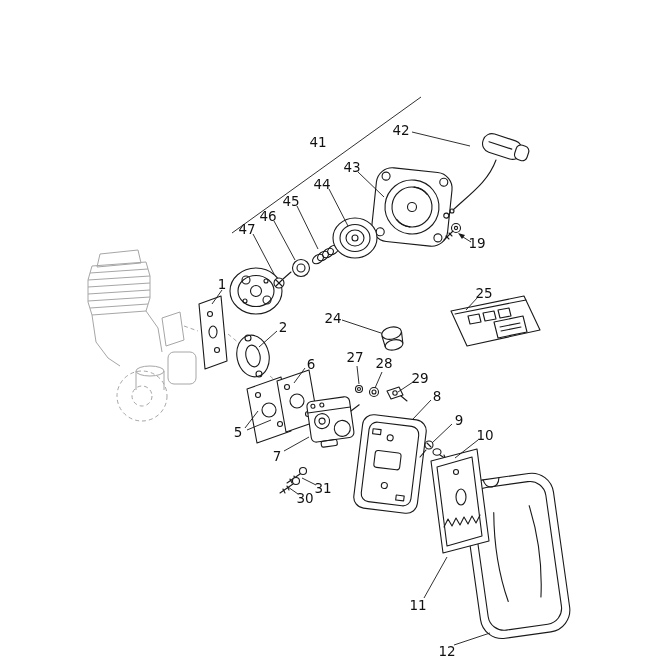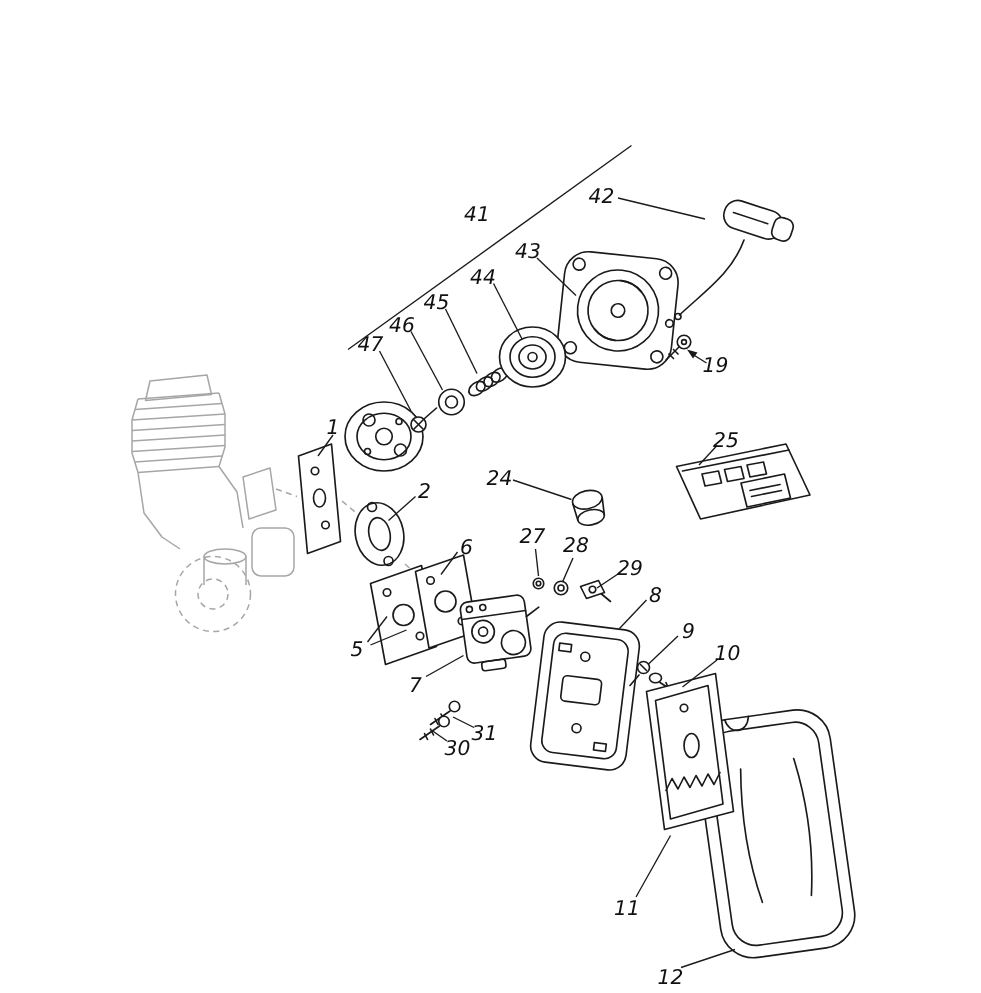--- a/index.html
+++ b/index.html
@@ -2,21 +2,20 @@
 <html style="--line: #1a1a1a; --muted: #a6a6a6; --background: #ffffff;"><head>
 <meta charset="utf-8">
 <style>
   html,body{margin:0;padding:0;background:#fff;}
   .stage{
     position:relative;
     width:654px;height:662px;
     background:var(--background,#ffffff);
     font-family:"DejaVu Sans", sans-serif;
     overflow:hidden;
-    font-style:italic;
   }
   svg{display:block}
   .part{stroke:var(--line,#1a1a1a);fill:none;stroke-width:1.1;stroke-linejoin:round;stroke-linecap:round;}
   .engine{stroke:var(--muted,#a6a6a6);fill:none;stroke-width:1;stroke-linejoin:round;}
   .leader{stroke:var(--line,#1a1a1a);fill:none;stroke-width:0.9;}
   .dash{stroke-dasharray:4 3;}
   .label{font-size:13.5px;fill:#111;font-family:"DejaVu Sans",sans-serif;}
   .arrowhead{fill:var(--line,#1a1a1a);stroke:none;}
 </style>
 </head>

